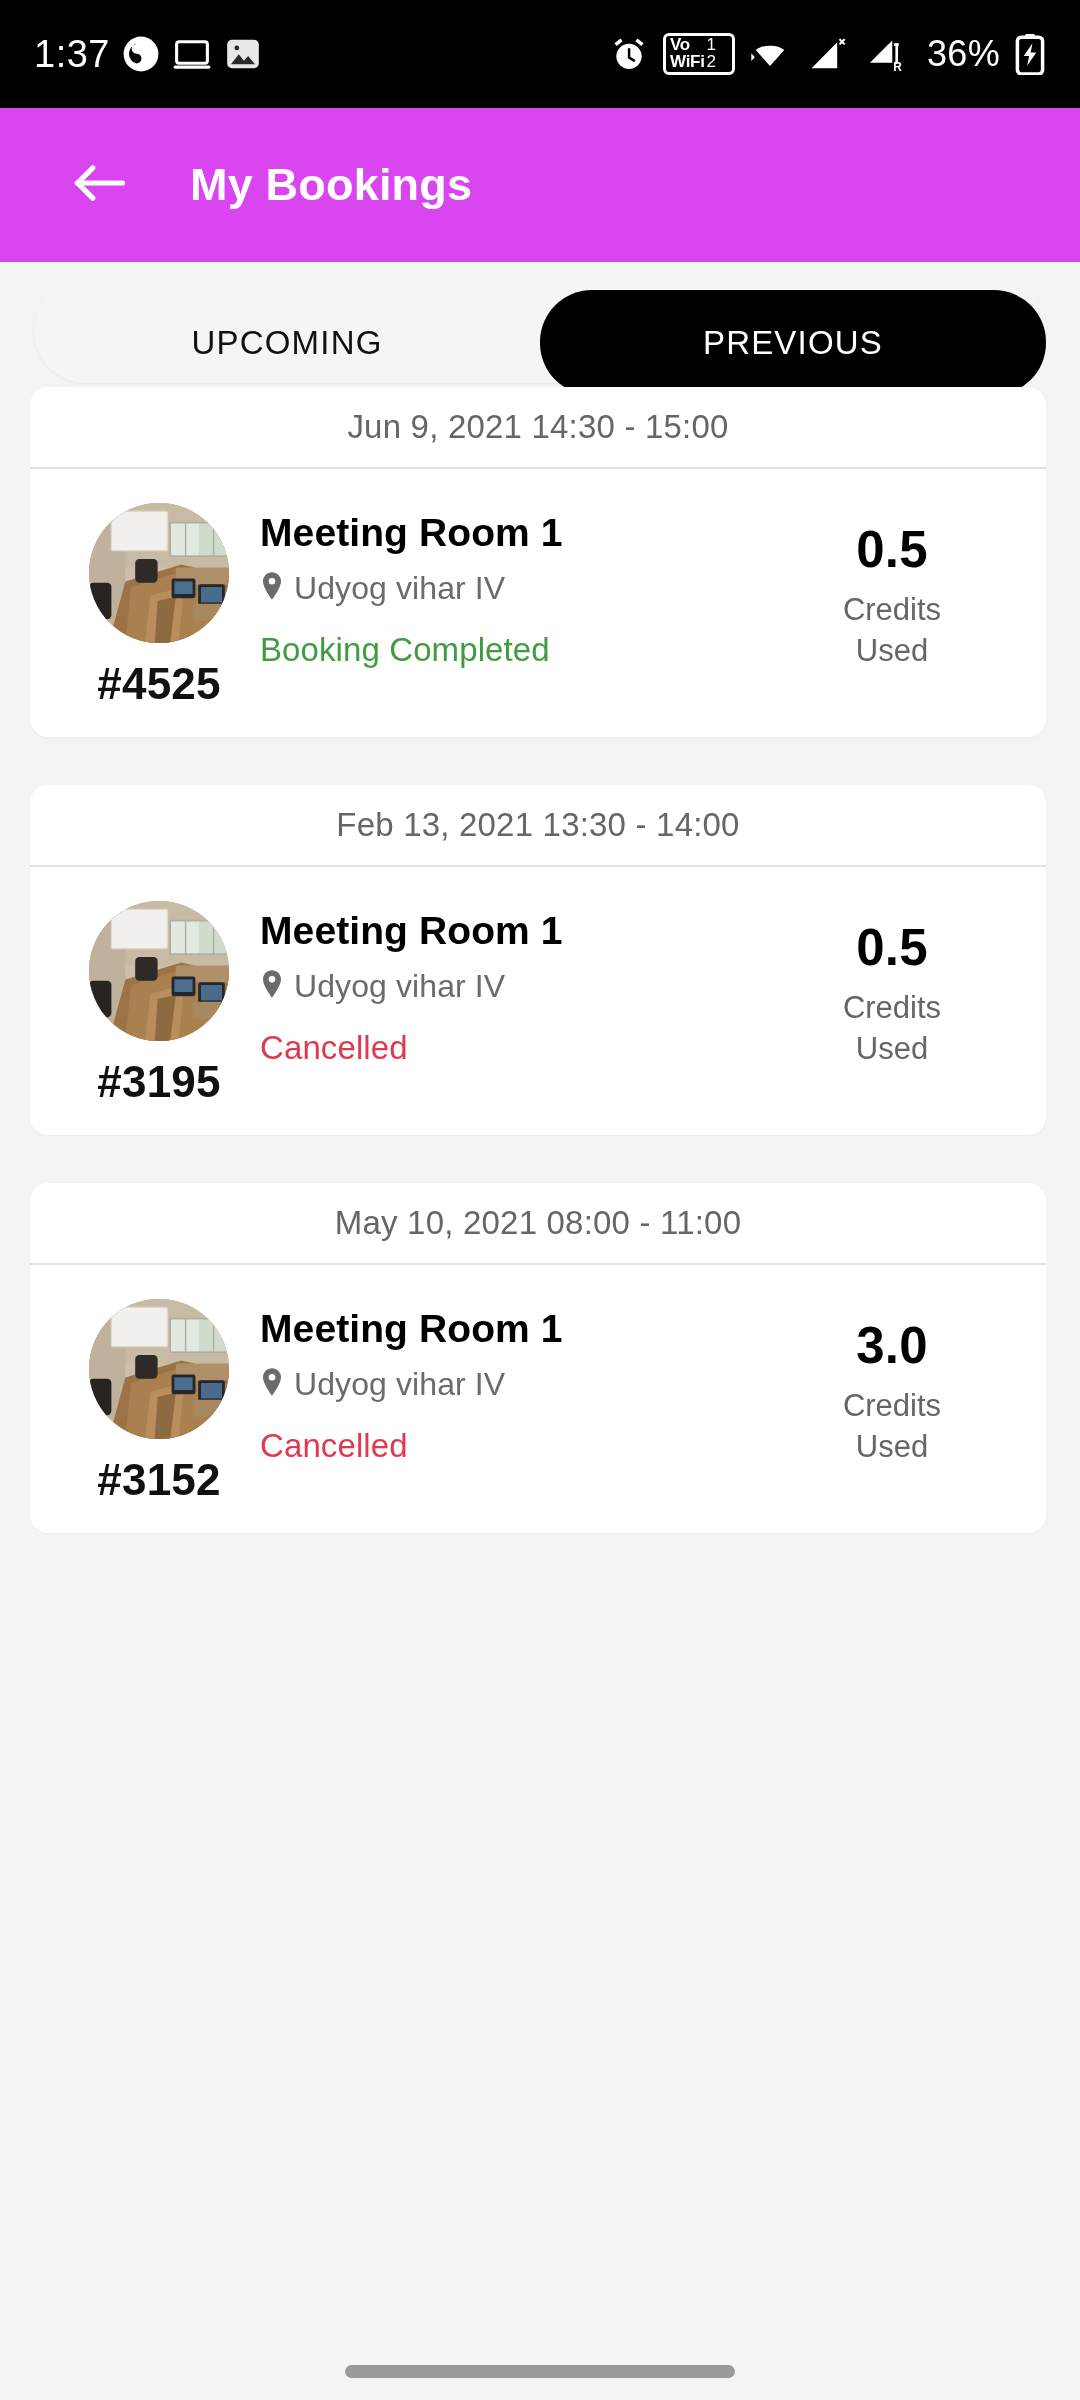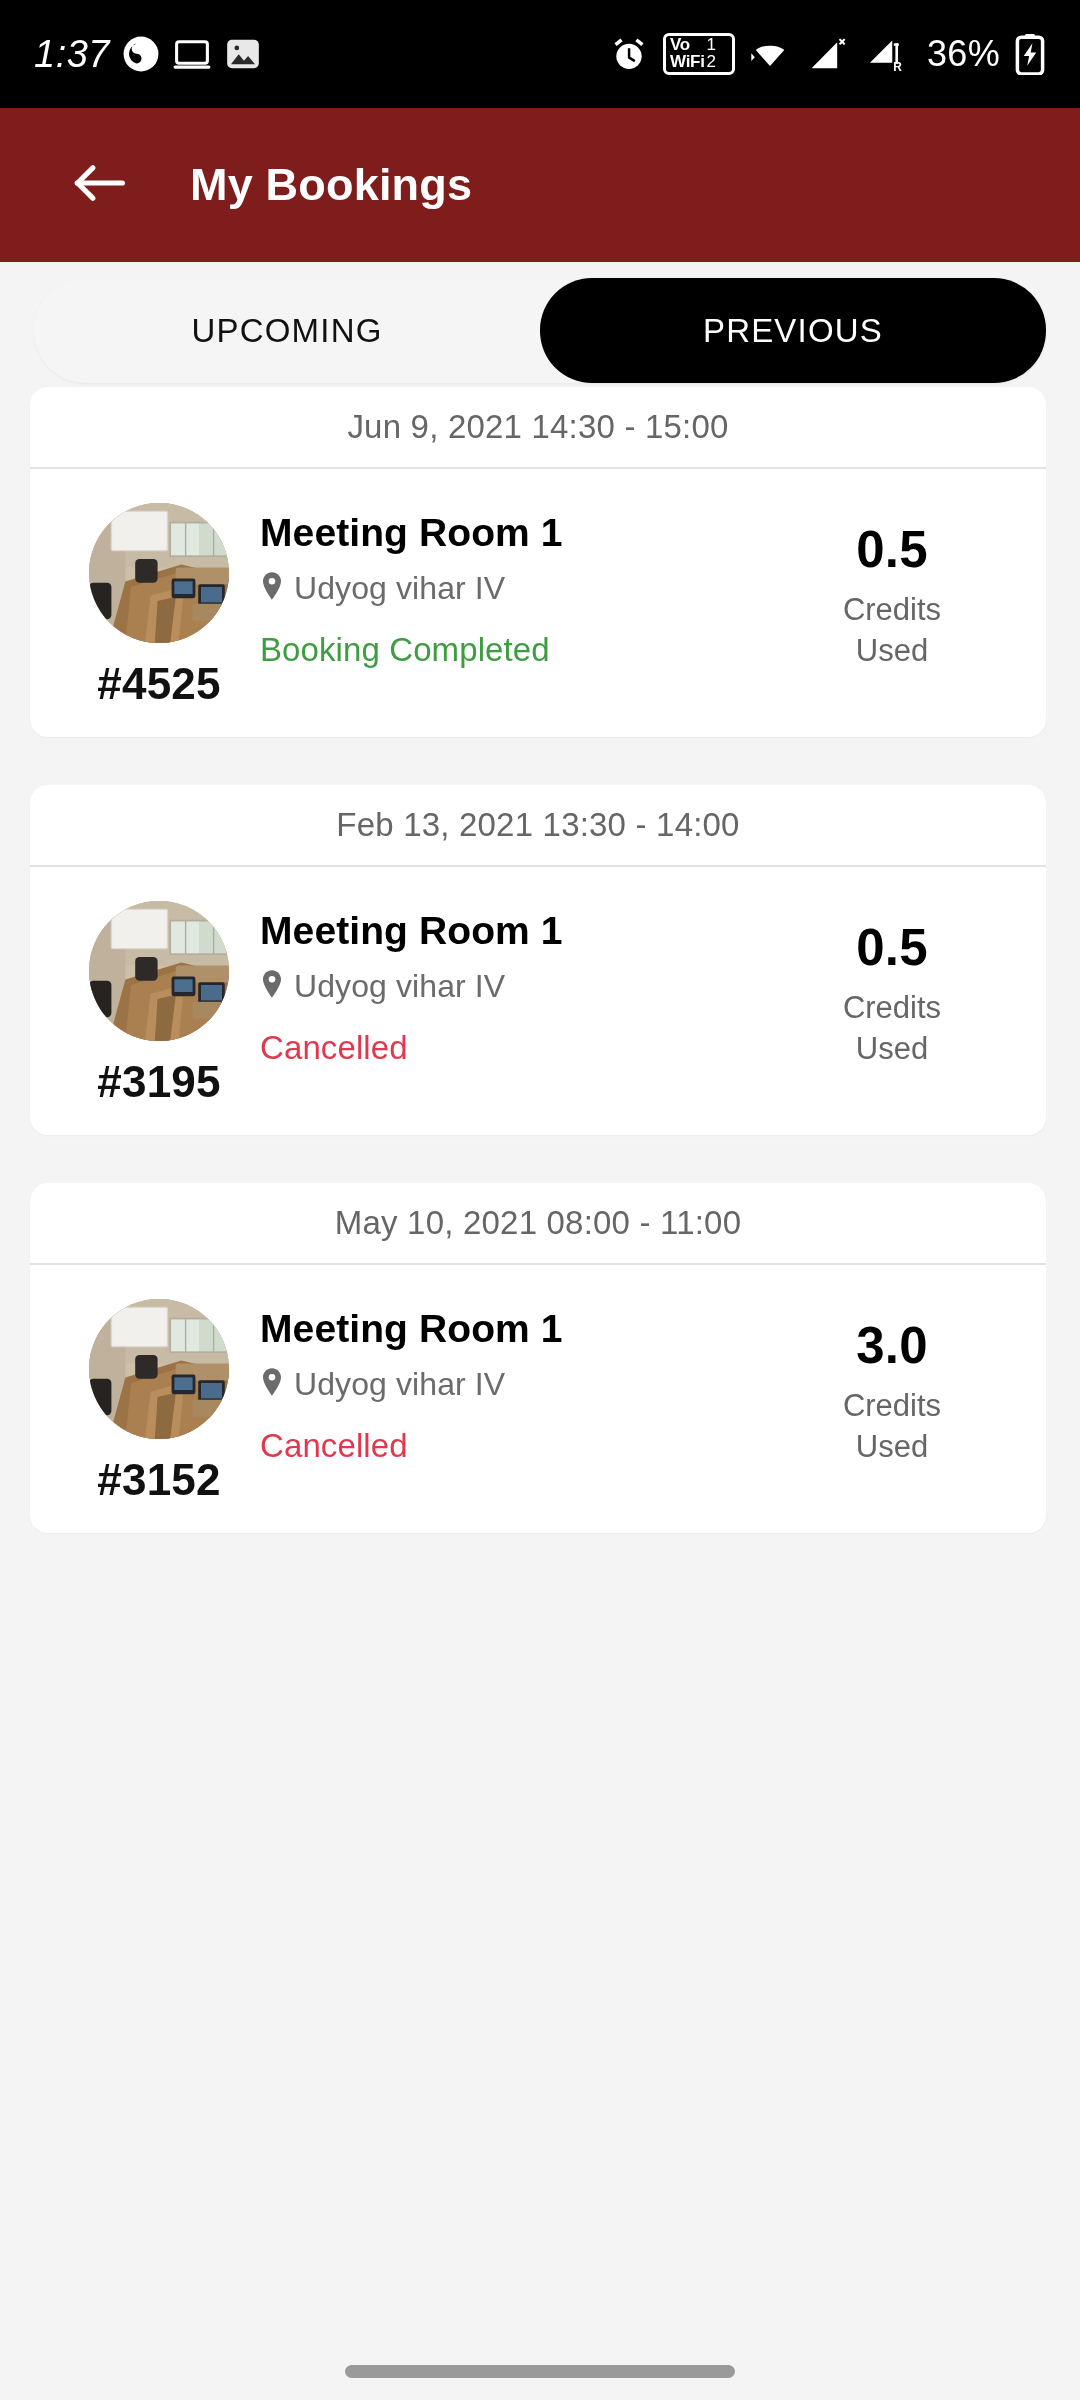--- a/index.html
+++ b/index.html
@@ -19,21 +19,21 @@
   }
 
   
   .statusbar {
     position:absolute; top:0; left:0;
     width:1080px; height:108px;
     background:#000;
     display:flex; align-items:center;
     padding:0 34px;
   }
-  .sb-left { display:flex; align-items:center; gap:12px;font-style:italic; }
+  .sb-left { display:flex; align-items:center; gap:12px; }
   .sb-right { display:flex; align-items:center; gap:14px; margin-left:auto; }
   .sb-time {
     color:#fff; font-size:38px; font-weight:400;
     letter-spacing:0.5px; line-height:1;
   }
   .sb-ico { display:flex; align-items:center; justify-content:center; }
 
   .vowifi-badge {
     border:3px solid #fff; border-radius:6px;
     padding:1px 16px 2px 4px;
@@ -50,21 +50,21 @@
   }
   .sb-battery-txt {
     color:#fff; font-size:36px; font-weight:400; letter-spacing:0.3px;
     margin-left:6px;
   }
 
   
   .appbar {
     position:absolute; top:108px; left:0;
     width:1080px; height:154px;
-    background:#7f1d1d;
+    background:#d946ef;
     display:flex; align-items:center;
     padding:0 0 0 72px;
   }
   .back-btn {
     width:56px; height:56px;
     display:flex; align-items:center; justify-content:center;
     cursor:pointer;
   }
   .appbar-title {
     color:#fff; font-size:45px; font-weight:700;
@@ -76,21 +76,21 @@
     position:absolute; top:278px; left:34px;
     width:1012px; height:105px;
   }
   .tabs-track {
     position:absolute; inset:0;
     background:#f5f5f5;
     border-radius:52px;
     box-shadow:0 1px 3px rgba(0,0,0,0.05);
   }
   .tab {
-    position:absolute; top:0; height:105px;
+    position:absolute; top:12px; height:105px;
     display:flex; align-items:center; justify-content:center;
     cursor:pointer;
     font-size:33px; letter-spacing:1.2px;
   }
   .tab-upcoming { left:0; width:506px; color:#111; font-weight:400; }
   .tab-previous {
     left:506px; width:506px;
     background:#000; border-radius:52px;
     color:#fff; font-weight:400;
   }

